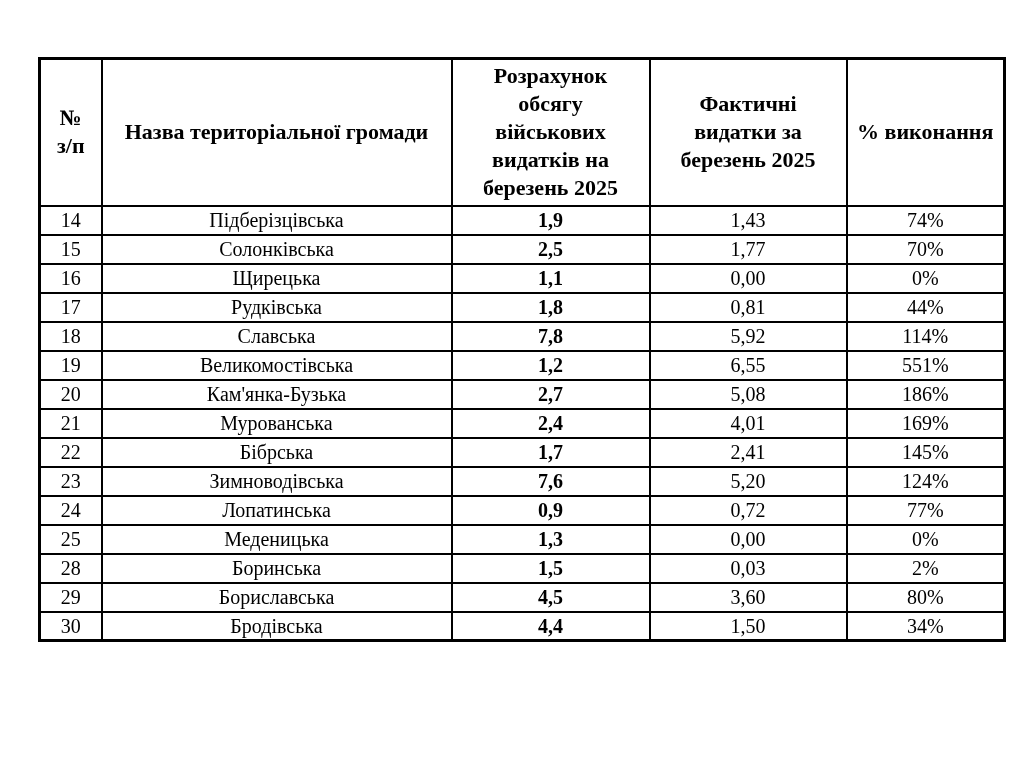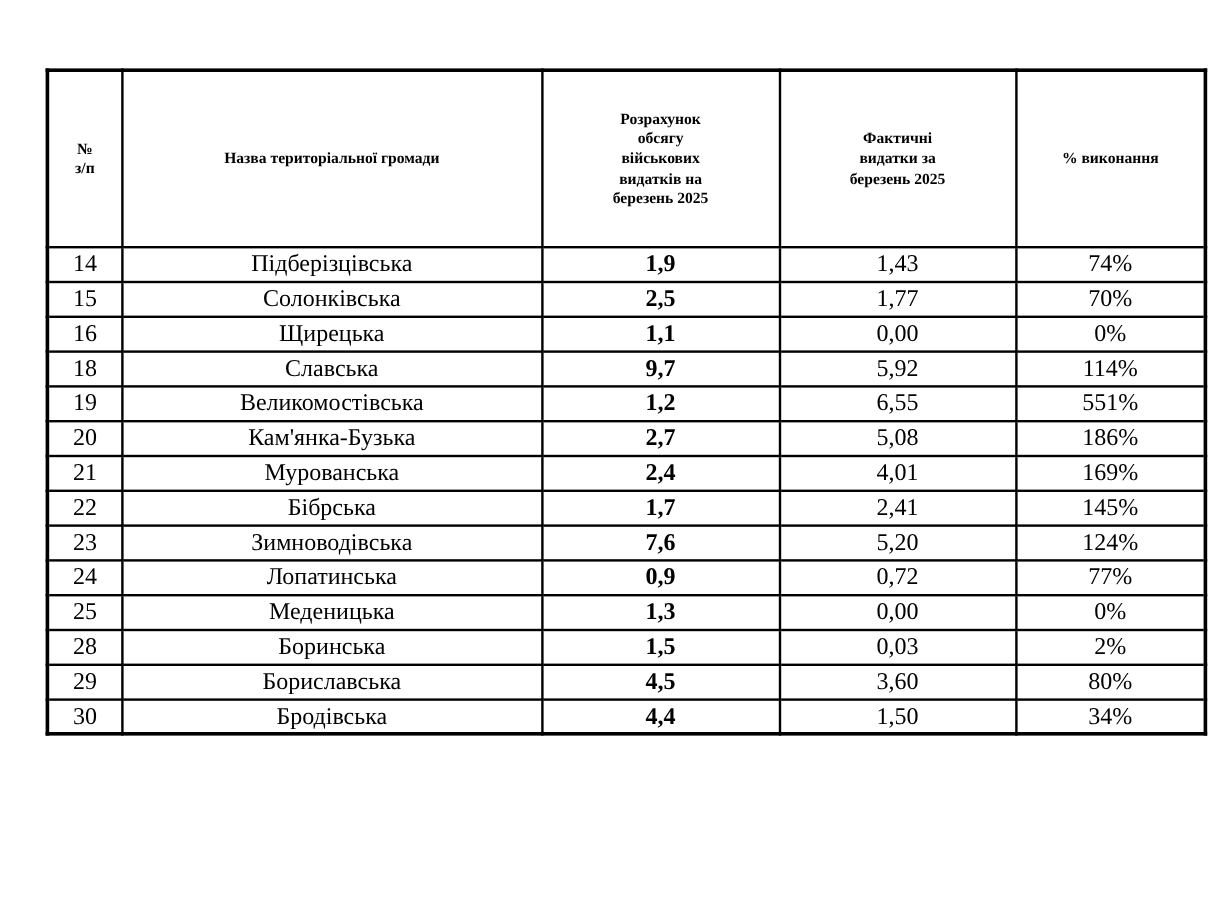--- a/index.html
+++ b/index.html
@@ -37,21 +37,21 @@
   col.c-name    { width: 350px; }
   col.c-planned { width: 198px; }
   col.c-actual  { width: 197px; }
   col.c-percent { width: 158px; }
 
   thead tr { height: 147px; }
   tbody tr { height: 29px; }
 
   th {
     font-weight: bold;
-    font-size: 13px;
+    font-size: 22px;
     line-height: 1.28;
     text-align: center;
     vertical-align: middle;
     white-space: pre-line;
     margin-left: 32px;
   }
   td {
     font-size: 20px;
     line-height: 1;
     vertical-align: middle;
@@ -112,25 +112,32 @@
   </tr>
 
   <tr>
     <td class="cell-num">16</td>
     <td class="cell-name">Щирецька</td>
     <td class="cell-planned">1,1</td>
     <td class="cell-actual">0,00</td>
     <td class="cell-percent">0%</td>
   </tr>
 
+  <tr>
+    <td class="cell-num">17</td>
+    <td class="cell-name">Рудківська</td>
+    <td class="cell-planned">1,8</td>
+    <td class="cell-actual">0,81</td>
+    <td class="cell-percent">44%</td>
+  </tr>
 
   <tr>
     <td class="cell-num">18</td>
     <td class="cell-name">Славська</td>
-    <td class="cell-planned">9,7</td>
+    <td class="cell-planned">7,8</td>
     <td class="cell-actual">5,92</td>
     <td class="cell-percent">114%</td>
   </tr>
 
   <tr>
     <td class="cell-num">19</td>
     <td class="cell-name">Великомостівська</td>
     <td class="cell-planned">1,2</td>
     <td class="cell-actual">6,55</td>
     <td class="cell-percent">551%</td>

